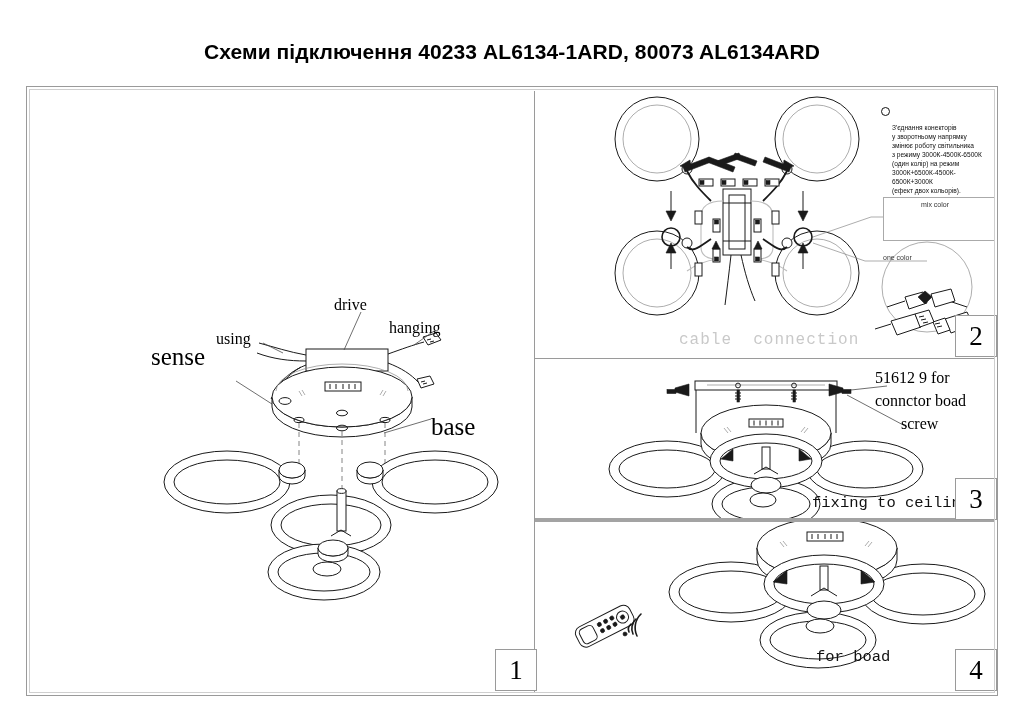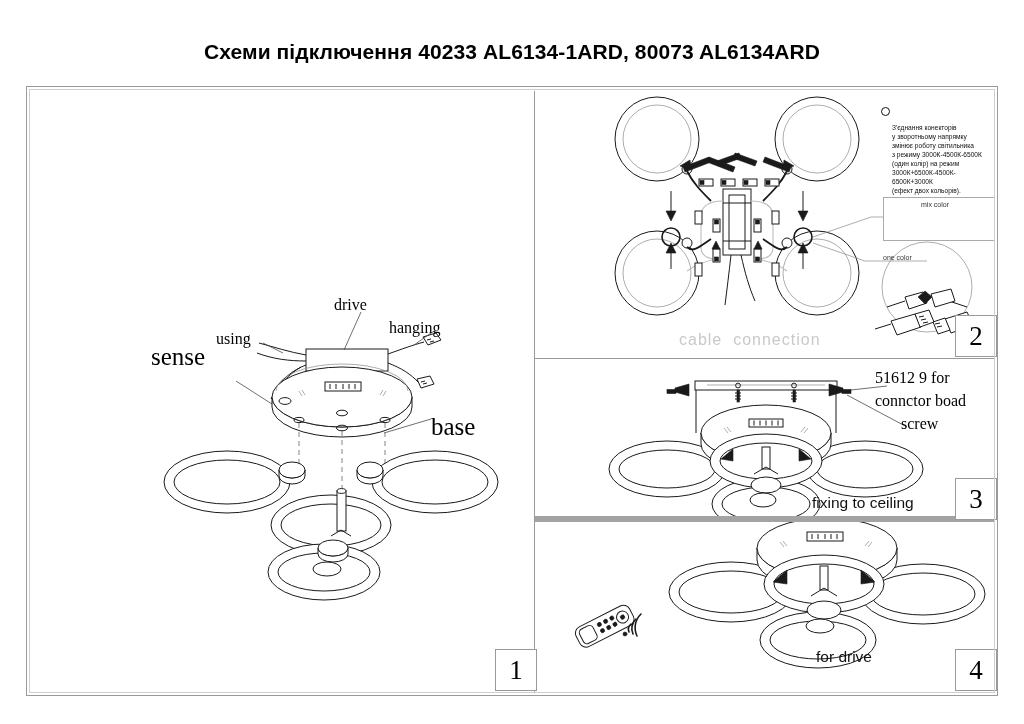--- a/index.html
+++ b/index.html
@@ -19,25 +19,25 @@
   }
   .frame:after{
     content:"";position:absolute;left:2px;top:2px;right:2px;bottom:2px;
     border:1px solid #cfcfcf;pointer-events:none;
   }
 
   
   .panel{position:absolute;box-sizing:border-box;overflow:hidden;}
   #panel1{left:4px;top:4px;width:504px;height:602px;border-right:1px solid #9a9a9a;}
   #panel2{left:508px;top:4px;width:460px;height:268px;border-bottom:1px solid #9a9a9a;}
-  #panel3{left:508px;top:272px;width:460px;height:163px;border-bottom:6px solid #a3a3a3;}
+  #panel3{left:508px;top:272px;width:460px;height:163px;border-bottom:4px solid #a3a3a3;}
   #panel4{left:508px;top:435px;width:460px;height:171px;}
 
   .caption{
-    position:absolute;font-family:Liberation Sans, sans-serif;font-size:15.5px;
+    position:absolute;font-family:Liberation Mono, monospace;font-size:15.5px;
     color:#111;white-space:pre;text-align:right;
   }
   .caption.ghost{color:#c9c9c9;font-size:16px;letter-spacing:1px;}
 
   .numbox{
     position:absolute;width:40px;height:40px;border:1px solid #9a9a9a;
     background:#fff;display:flex;align-items:center;justify-content:center;
     font-family:"Liberation Serif",serif;font-size:27px;line-height:1;color:#000;
   }
 
@@ -498,21 +498,21 @@
       </g>
 
       <g class="d" style="stroke-width:1.6;stroke-linecap:round">
         <circle class="fillk" cx="90" cy="112" r="2"></circle>
         <path d="M94 110 a7 7 0 0 1 2 -8"></path>
         <path d="M98 112 a13 13 0 0 1 3 -15"></path>
         <path d="M102 114 a19 19 0 0 1 4 -22"></path>
       </g>
     </svg>
 
-    <div class="caption" style="left:281px;top:126px;">for drive</div>
+    <div class="caption" style="left:281px;top:126px;">for boad</div>
   </div>
 
   <div class="numbox" style="left:468px;top:562px;">1</div>
   <div class="numbox" style="left:928px;top:228px;">2</div>
   <div class="numbox" style="left:928px;top:391px;">3</div>
   <div class="numbox" style="left:928px;top:562px;">4</div>
 
 </div>
 
 </body></html>

